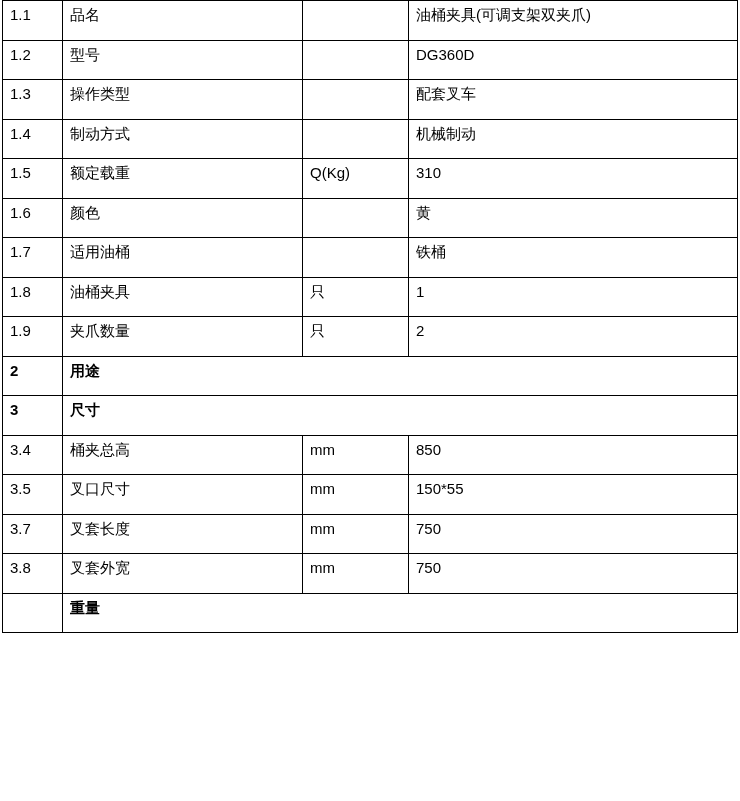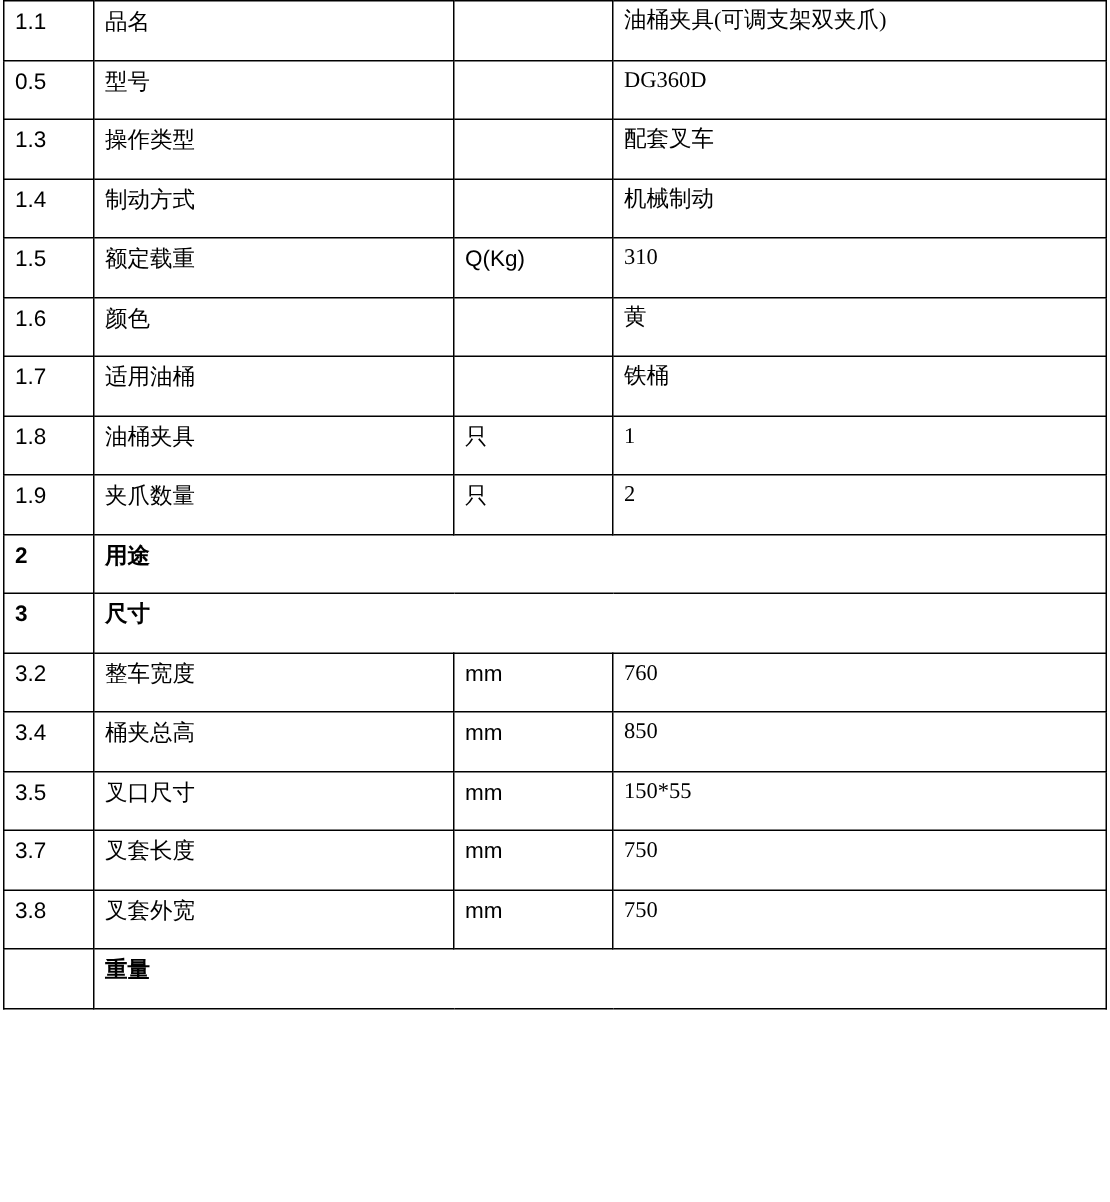--- a/index.html
+++ b/index.html
@@ -23,21 +23,21 @@
     vertical-align: top;
     box-sizing: border-box;
     height: 39.5px;
     padding: 4px 4px 0 7px;
     font-size: 15px;
     line-height: 19px;
     overflow: hidden;
     white-space: nowrap;
   }
   td.col-index { padding-left: 6px; }
-  td.col-value { padding-left: 9px; font-family: Liberation Serif, serif; }
+  td.col-value { padding-left: 9px; }
   tr.section-row td { font-weight: bold; }
   tr.partial-row td { font-weight: bold; }
   .misspell {
     text-decoration-line: underline;
     text-decoration-style: wavy;
     text-decoration-color: #c00000;
     text-decoration-skip-ink: none;
   }
 </style>
 </head>
@@ -52,21 +52,21 @@
       <col style="width:329px">
     </colgroup>
     <tbody>
         <tr>
           <td class="col-index">1.1</td>
           <td class="col-label">品名</td>
           <td class="col-unit"></td>
           <td class="col-value">油桶夹具(可调支架双夹爪)</td>
         </tr>
         <tr>
-          <td class="col-index">0.5</td>
+          <td class="col-index">1.2</td>
           <td class="col-label">型号</td>
           <td class="col-unit"></td>
           <td class="col-value">DG360D</td>
         </tr>
         <tr>
           <td class="col-index">1.3</td>
           <td class="col-label">操作类型</td>
           <td class="col-unit"></td>
           <td class="col-value">配套叉车</td>
         </tr>
@@ -108,26 +108,20 @@
         </tr>
         <tr class="section-row">
           <td class="col-index">2</td>
           <td class="col-label" colspan="3">用途</td>
         </tr>
         <tr class="section-row">
           <td class="col-index">3</td>
           <td class="col-label" colspan="3">尺寸</td>
         </tr>
         <tr>
-          <td class="col-index">3.2</td>
-          <td class="col-label">整车宽度</td>
-          <td class="col-unit">mm</td>
-          <td class="col-value">760</td>
-        </tr>
-        <tr>
           <td class="col-index">3.4</td>
           <td class="col-label">桶夹总高</td>
           <td class="col-unit">mm</td>
           <td class="col-value">850</td>
         </tr>
         <tr>
           <td class="col-index">3.5</td>
           <td class="col-label">叉口尺寸</td>
           <td class="col-unit">mm</td>
           <td class="col-value">150*55</td>

